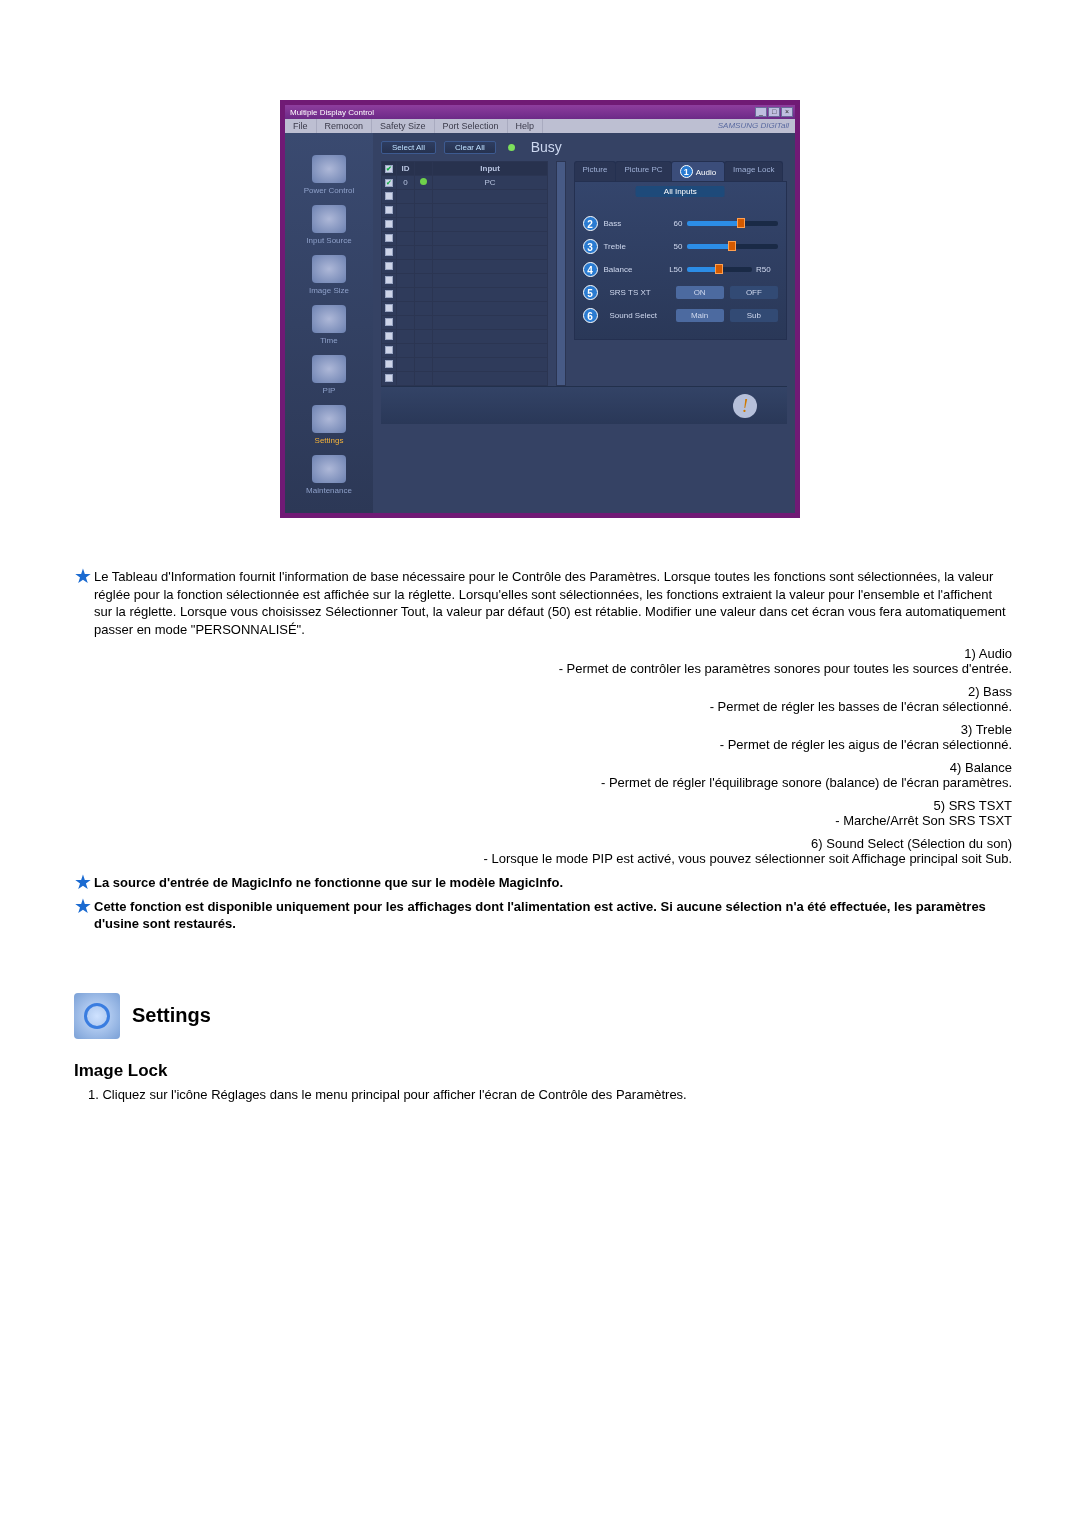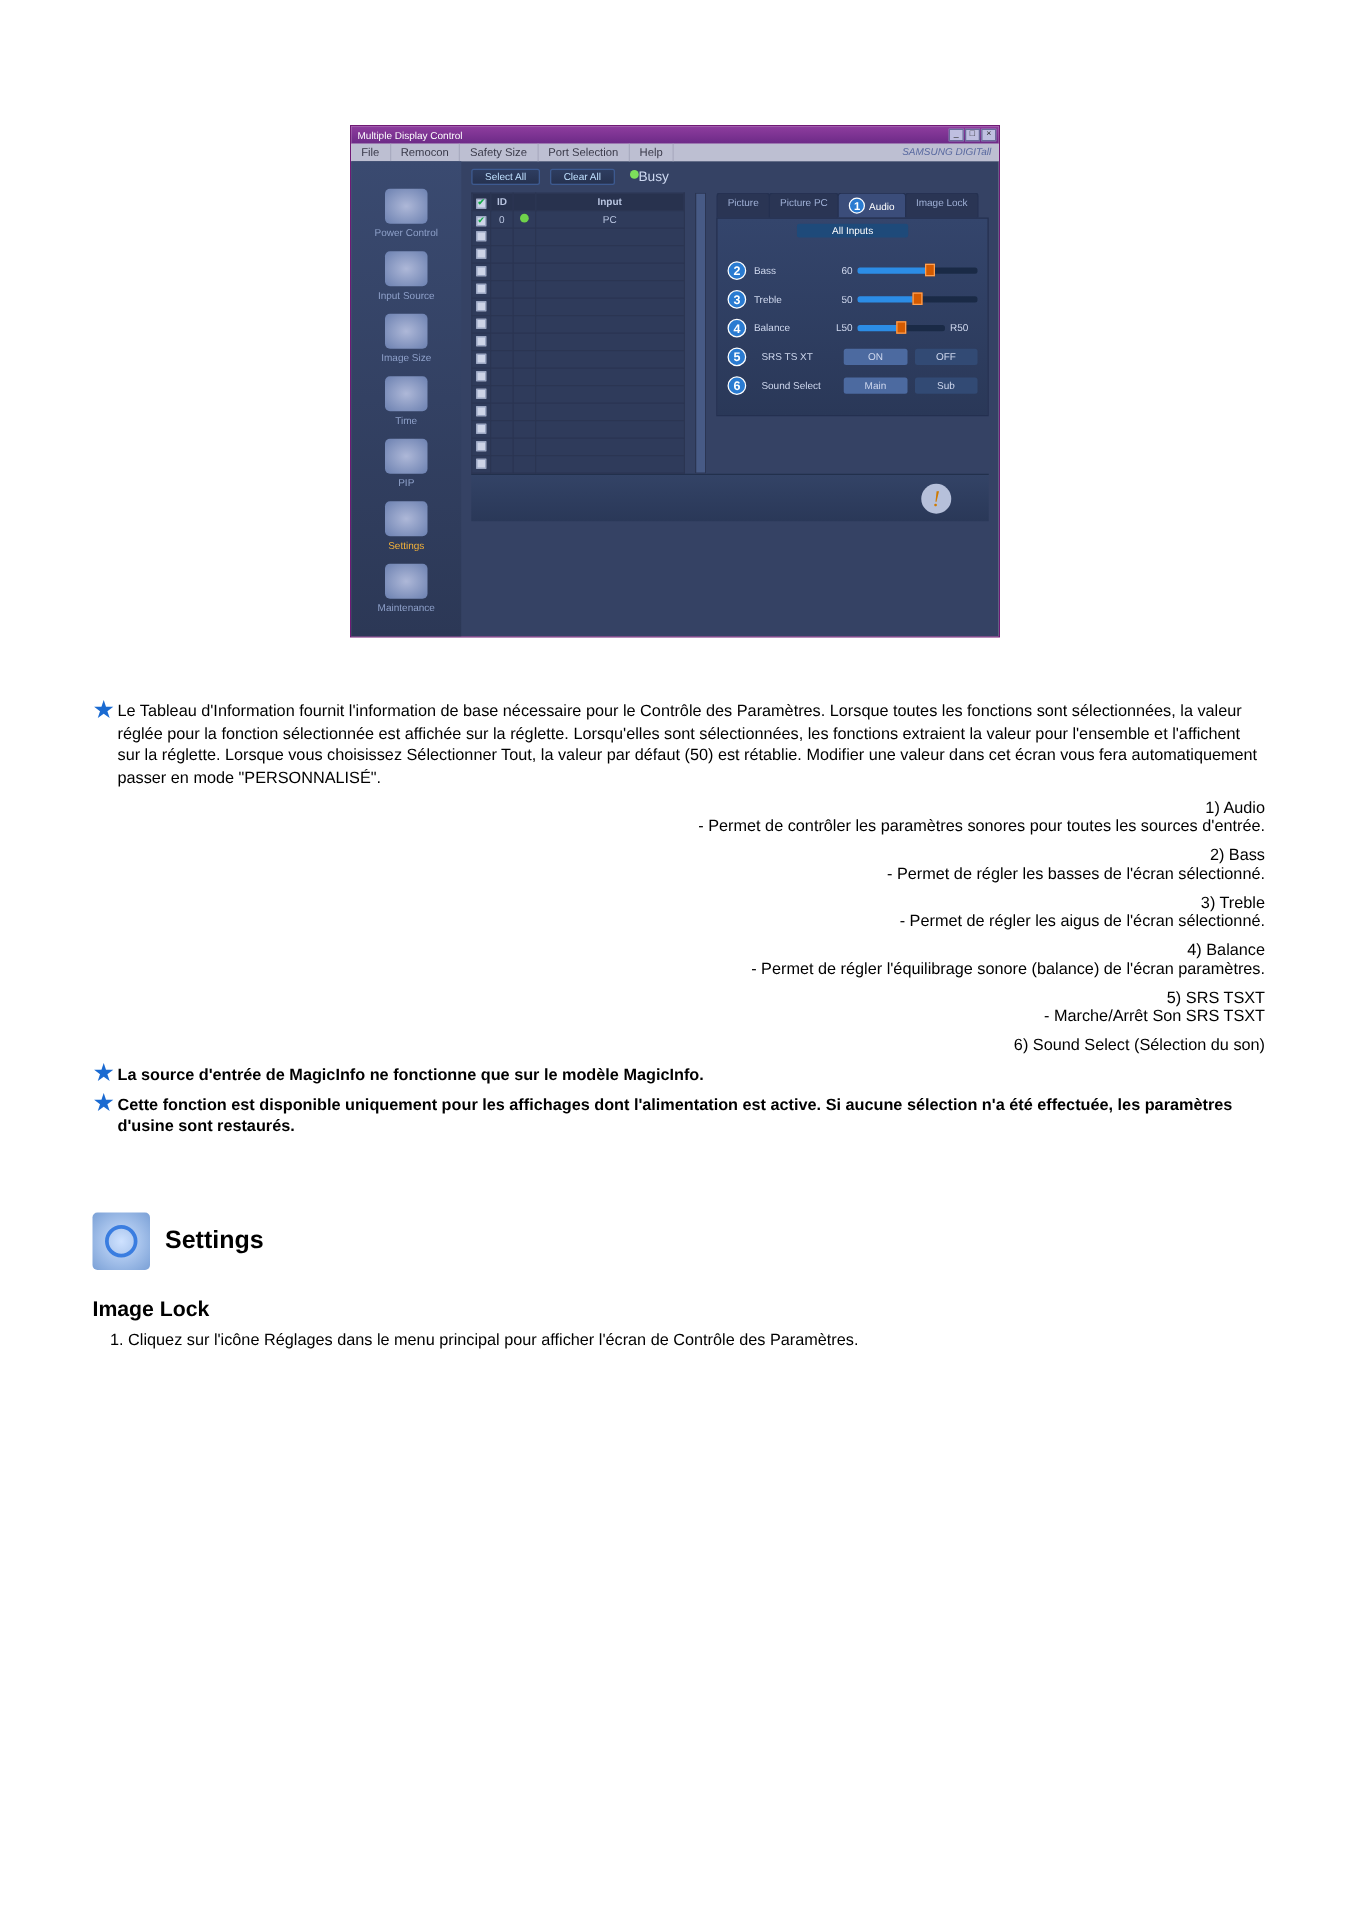--- a/index.html
+++ b/index.html
@@ -1,35 +1,35 @@
 <!DOCTYPE html>
 <html><head>
 <meta charset="utf-8">
 <style>
   * { box-sizing: border-box; margin: 0; padding: 0; }
   body { font-family: Arial, sans-serif; font-size: 13px; background: #fff; color: #000; }
   .page { width: 1080px; margin: 0 auto; padding: 100px 68px 200px; }
 
   
-  .app-shell { width: 520px; margin: 0 auto 50px; border: 1px solid #701a75; }
+  .app-shell { width: 520px; margin: 0 auto 50px; border: 5px solid #701a75; }
   .titlebar { height: 14px; background: linear-gradient(#8e3d9e,#6c2a87); display: flex; align-items: center; padding: 0 2px; color: #fff; font-size: 8px; }
   .titlebar .t-title { flex: 1; padding-left: 3px; }
   .win-btn { width: 12px; height: 10px; background: #bfbfe0; margin-left: 1px; border: 1px solid #6a6a9a; text-align: center; line-height: 8px; font-size: 7px; color: #222; }
   .menubar { background: #bdbfd2; display: flex; font-size: 9px; color: #3a3a4a; }
   .menubar .m-item { padding: 2px 8px; border-right: 1px solid #a9abc0; }
   .menubar .brand { margin-left: auto; font-style: italic; color: #5a6aa0; padding: 2px 6px; font-size: 8px; }
   .app-body { display: flex; background: #354264; }
   .sidebar { width: 88px; background: linear-gradient(#3a4a70,#2c3856); padding: 20px 0 10px; }
   .side-item { text-align: center; padding: 2px 0 8px; color: #8ea0c9; font-size: 8px; }
   .side-item.active .side-label { color: #f4b23a; }
   .side-ico { width: 34px; height: 28px; margin: 0 auto 3px; background: radial-gradient(#aeb8d8,#6b80b0); border-radius: 4px; }
   .workspace { flex: 1; padding: 6px 8px 24px; }
   .top-btns { display: flex; gap: 8px; align-items: center; margin-bottom: 6px; }
   .btn-sel { font-size: 8px; color: #bfe0ff; border: 1px solid #3d5a90; padding: 1px 10px; background: linear-gradient(#2e3d60,#263250); border-radius: 2px; }
-  .busy { font-size: 11px; color: #cdd8f0; display: flex; gap: 0; margin-left: 4px; }
+  .busy { font-size: 14px; color: #cdd8f0; display: flex; align-items: center; gap: 16px; margin-left: 4px; }
   .busy-dot { width: 7px; height: 7px; border-radius: 50%; background: #7de05b; }
   .split { display: flex; gap: 8px; }
   .grid-wrap { position: relative; flex: 1 1 180px; }
   .grid { width: 100%; border-collapse: collapse; font-size: 8px; color: #b8c4e0; }
   .grid th, .grid td { border: 1px solid #2b3552; padding: 1px 3px; text-align: center; height: 14px; background: #2f3b5b; }
   .grid th { background: #28324e; }
   .grid td.chk { width: 14px; }
   .grid td.id { width: 18px; }
   .grid td.st { width: 18px; }
   .chkbox { width: 8px; height: 8px; border: 1px solid #9aa6c4; display: inline-block; background: #cdd4e8; }
@@ -303,21 +303,21 @@
       <span class="star">★</span>
       <span class="star-text">Le Tableau d'Information fournit l'information de base nécessaire pour le Contrôle des Paramètres. Lorsque toutes les fonctions sont sélectionnées, la valeur réglée pour la fonction sélectionnée est affichée sur la réglette. Lorsqu'elles sont sélectionnées, les fonctions extraient la valeur pour l'ensemble et l'affichent sur la réglette. Lorsque vous choisissez Sélectionner Tout, la valeur par défaut (50) est rétablie. Modifier une valeur dans cet écran vous fera automatiquement passer en mode "PERSONNALISÉ".</span>
     </div>
 
     <ol class="num-list">
       <li><span class="nl-label"><span>1)</span> <span>Audio</span></span><span class="nl-desc">- Permet de contrôler les paramètres sonores pour toutes les sources d'entrée.</span></li>
       <li><span class="nl-label"><span>2)</span> <span>Bass</span></span><span class="nl-desc">- Permet de régler les basses de l'écran sélectionné.</span></li>
       <li><span class="nl-label"><span>3)</span> <span>Treble</span></span><span class="nl-desc">- Permet de régler les aigus de l'écran sélectionné.</span></li>
       <li><span class="nl-label"><span>4)</span> <span>Balance</span></span><span class="nl-desc">- Permet de régler l'équilibrage sonore (balance) de l'écran paramètres.</span></li>
       <li><span class="nl-label"><span>5)</span> <span>SRS TSXT</span></span><span class="nl-desc">- Marche/Arrêt Son SRS TSXT</span></li>
-      <li><span class="nl-label"><span>6)</span> <span>Sound Select (Sélection du son)</span></span></li>
+      <li><span class="nl-label"><span>6)</span> <span>Sound Select (Sélection du son)</span></span><span class="nl-desc">- Lorsque le mode PIP est activé, vous pouvez sélectionner soit Affichage principal soit Sub.</span></li>
     </ol>
 
     <div class="star-block">
       <span class="star">★</span>
       <span class="star-text bold">La source d'entrée de MagicInfo ne fonctionne que sur le modèle MagicInfo.</span>
     </div>
     <div class="star-block">
       <span class="star">★</span>
       <span class="star-text bold">Cette fonction est disponible uniquement pour les affichages dont l'alimentation est active. Si aucune sélection n'a été effectuée, les paramètres d'usine sont restaurés.</span>
     </div>

